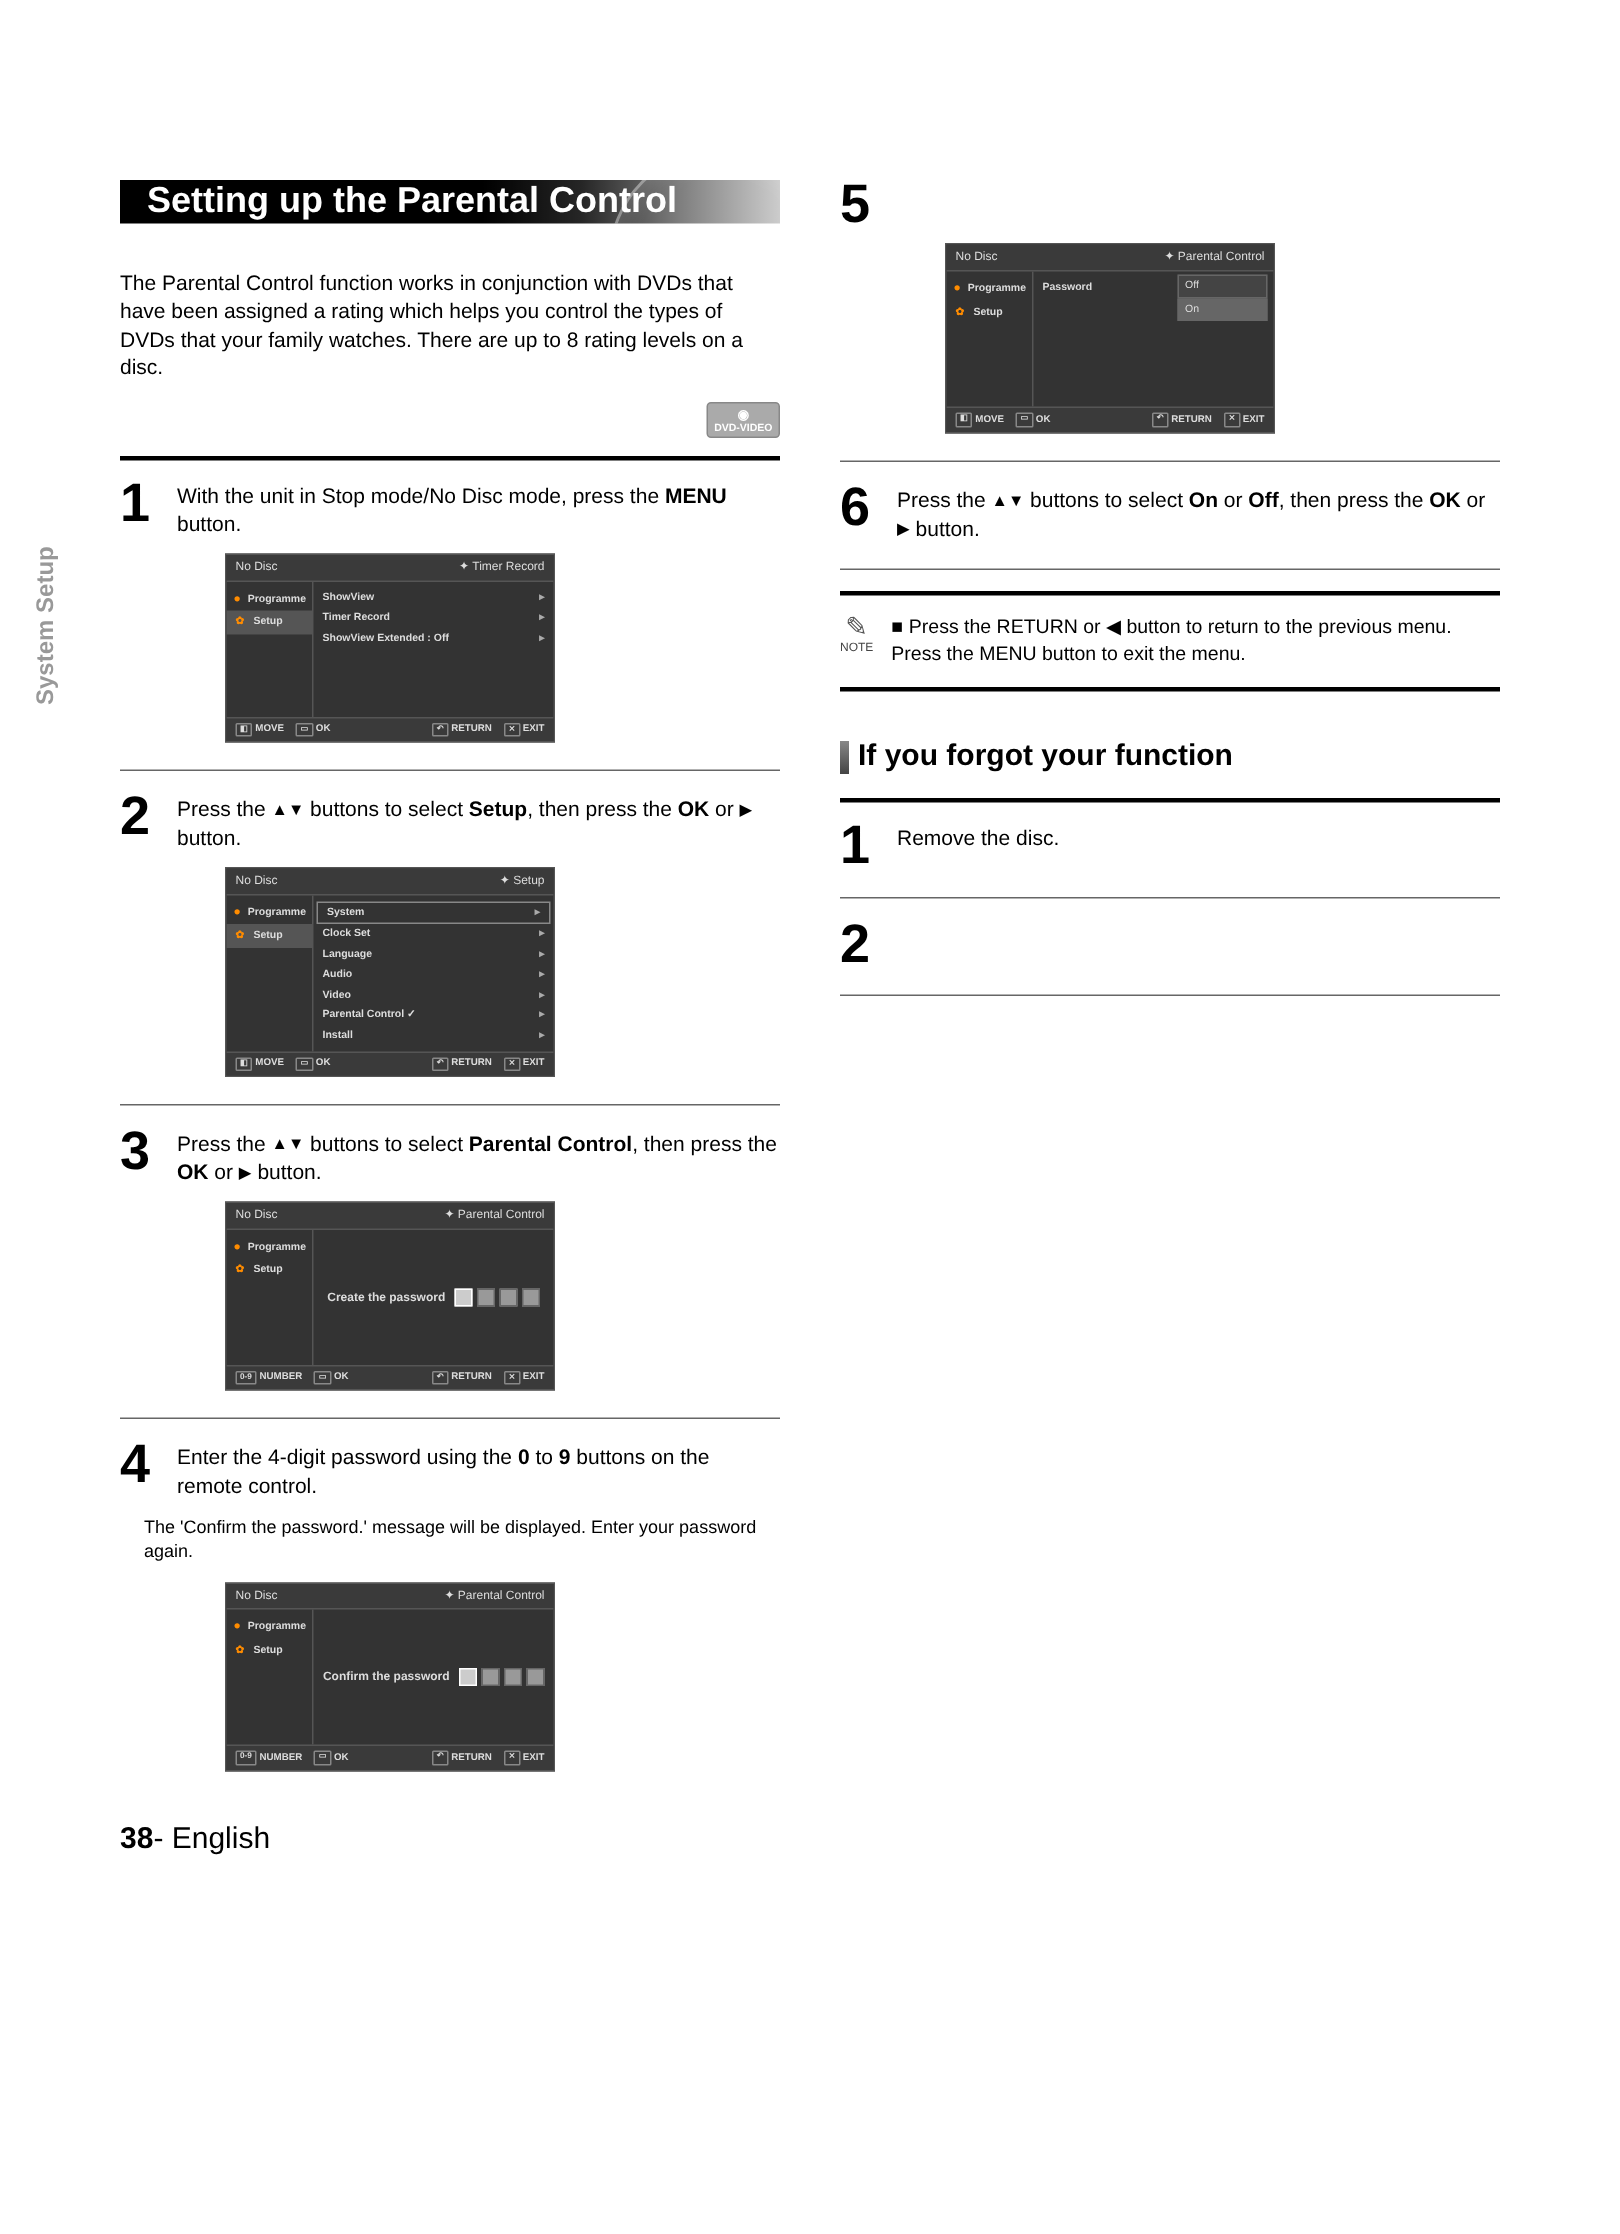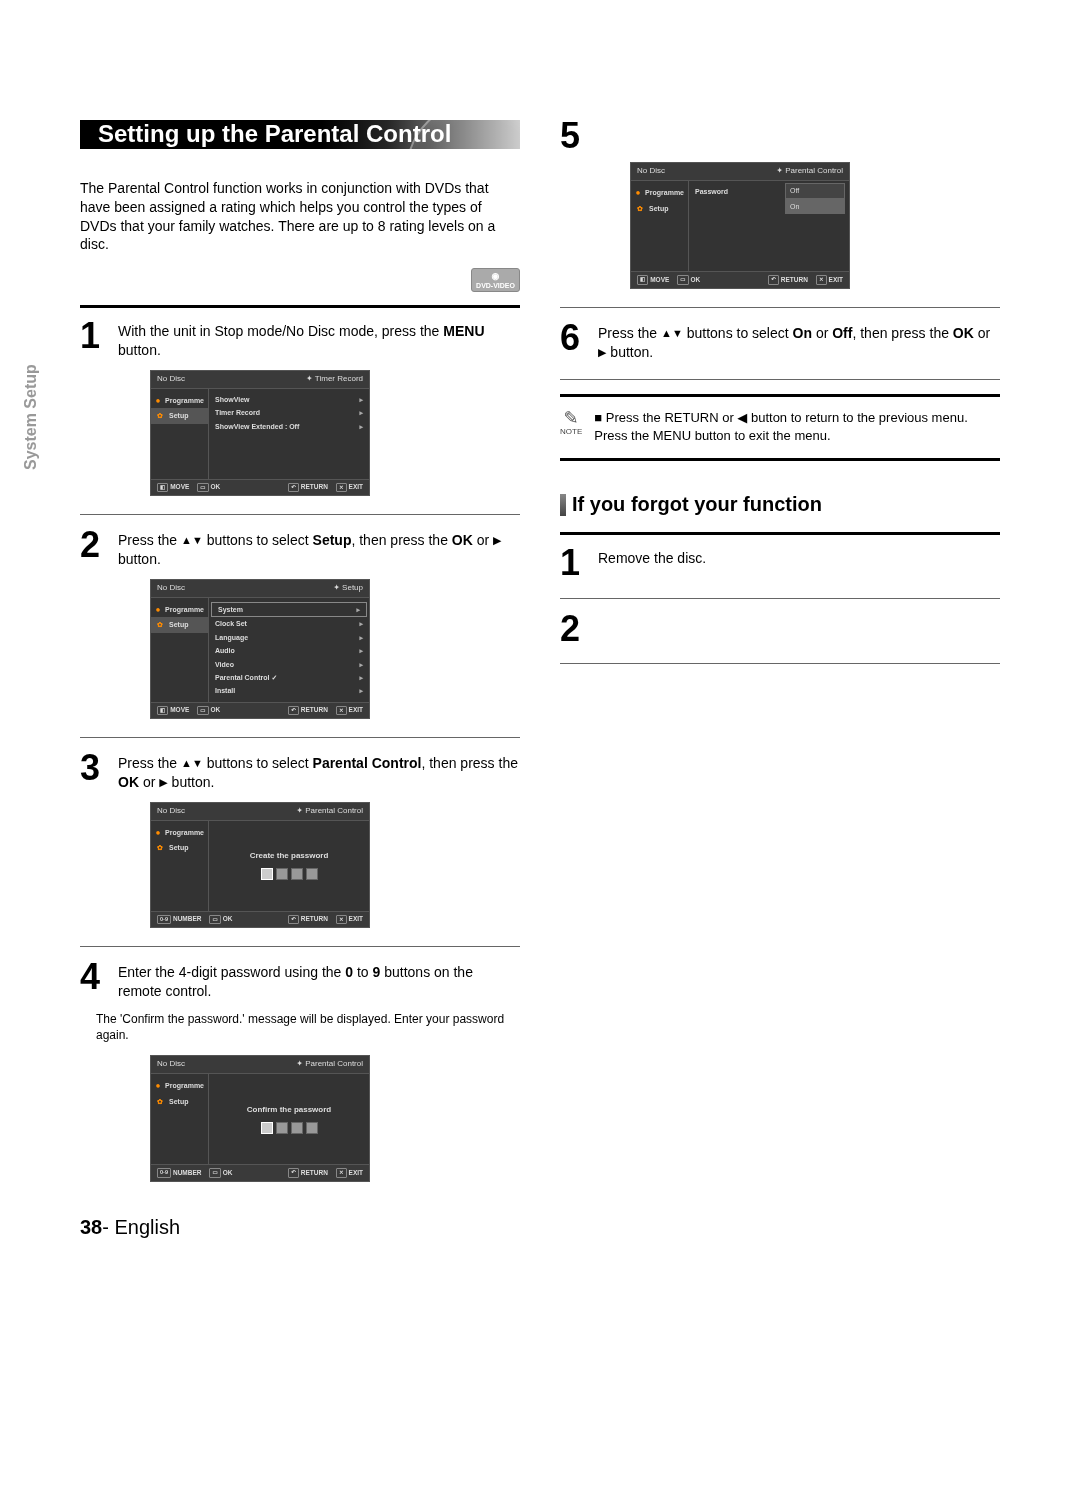--- a/index.html
+++ b/index.html
@@ -131,21 +131,20 @@
     display: flex;
     justify-content: space-between;
     padding: 2px 6px;
     font-size: 7px;
     font-weight: bold;
   }
   .mrow.box { border: 1px solid #888; margin: 0 2px; }
   .mrow .arw { color:#aaa; }
   .osd-main.center {
     display: flex;
-    flex-direction: column;
     align-items: center;
     justify-content: center;
     gap: 6px;
   }
   .pw-boxes { display:flex; gap:3px; }
   .pw-boxes span { width:12px; height:12px; background:#999; border:1px solid #666; }
   .pw-boxes span.cur { background:#ccc; border:1px solid #fff; }
   .osd-foot {
     display: flex;
     gap: 8px;

